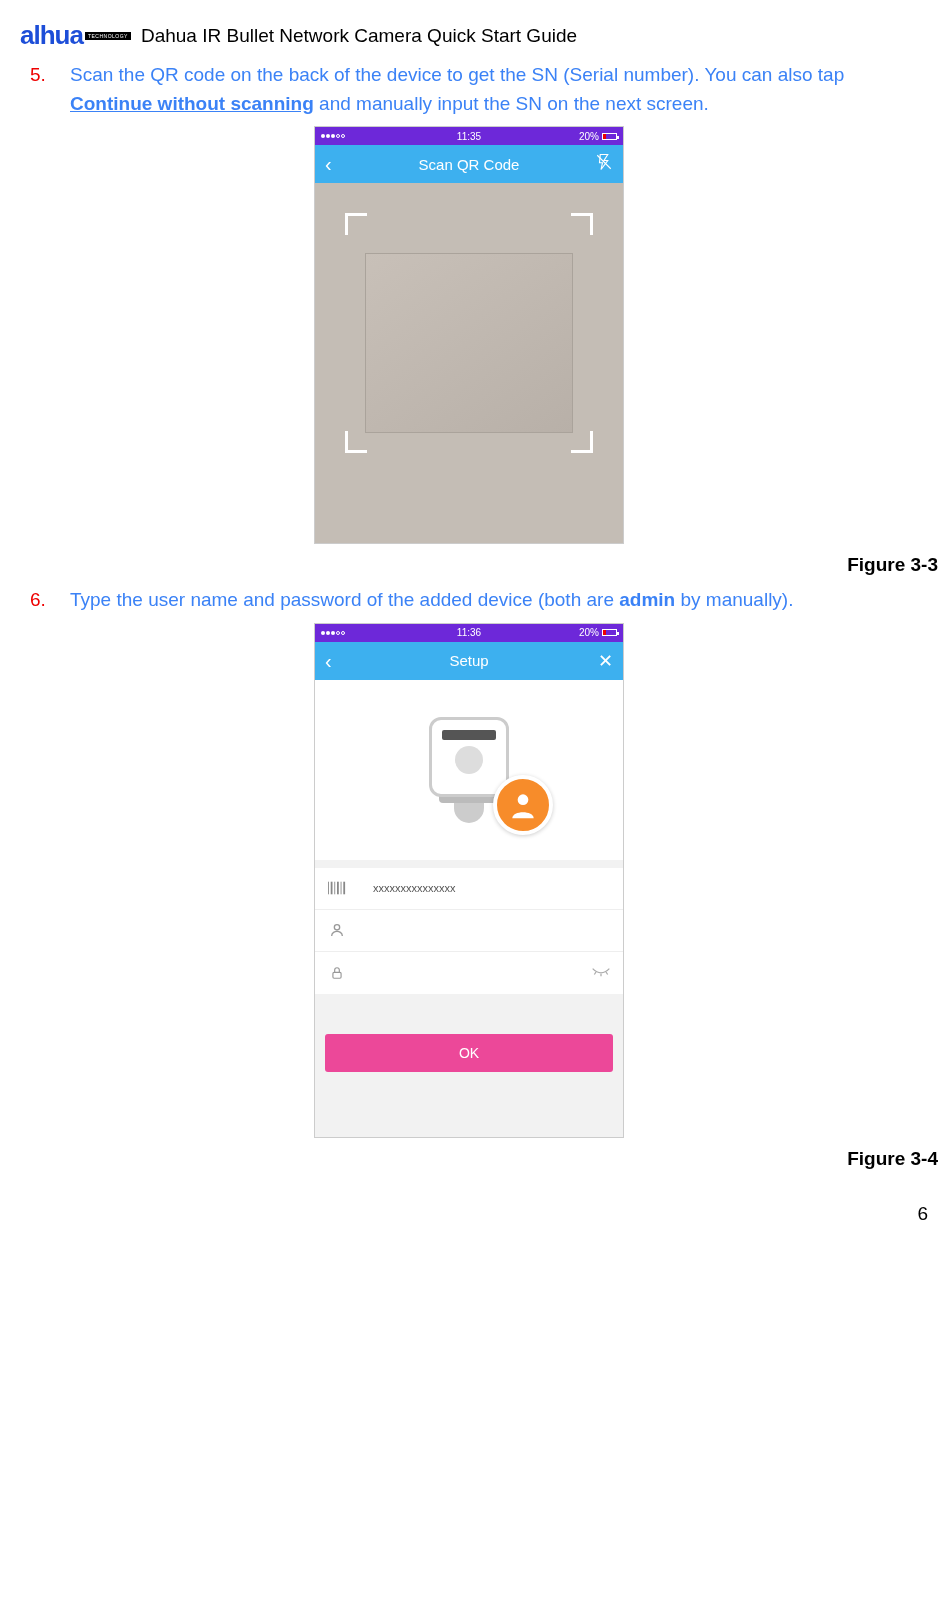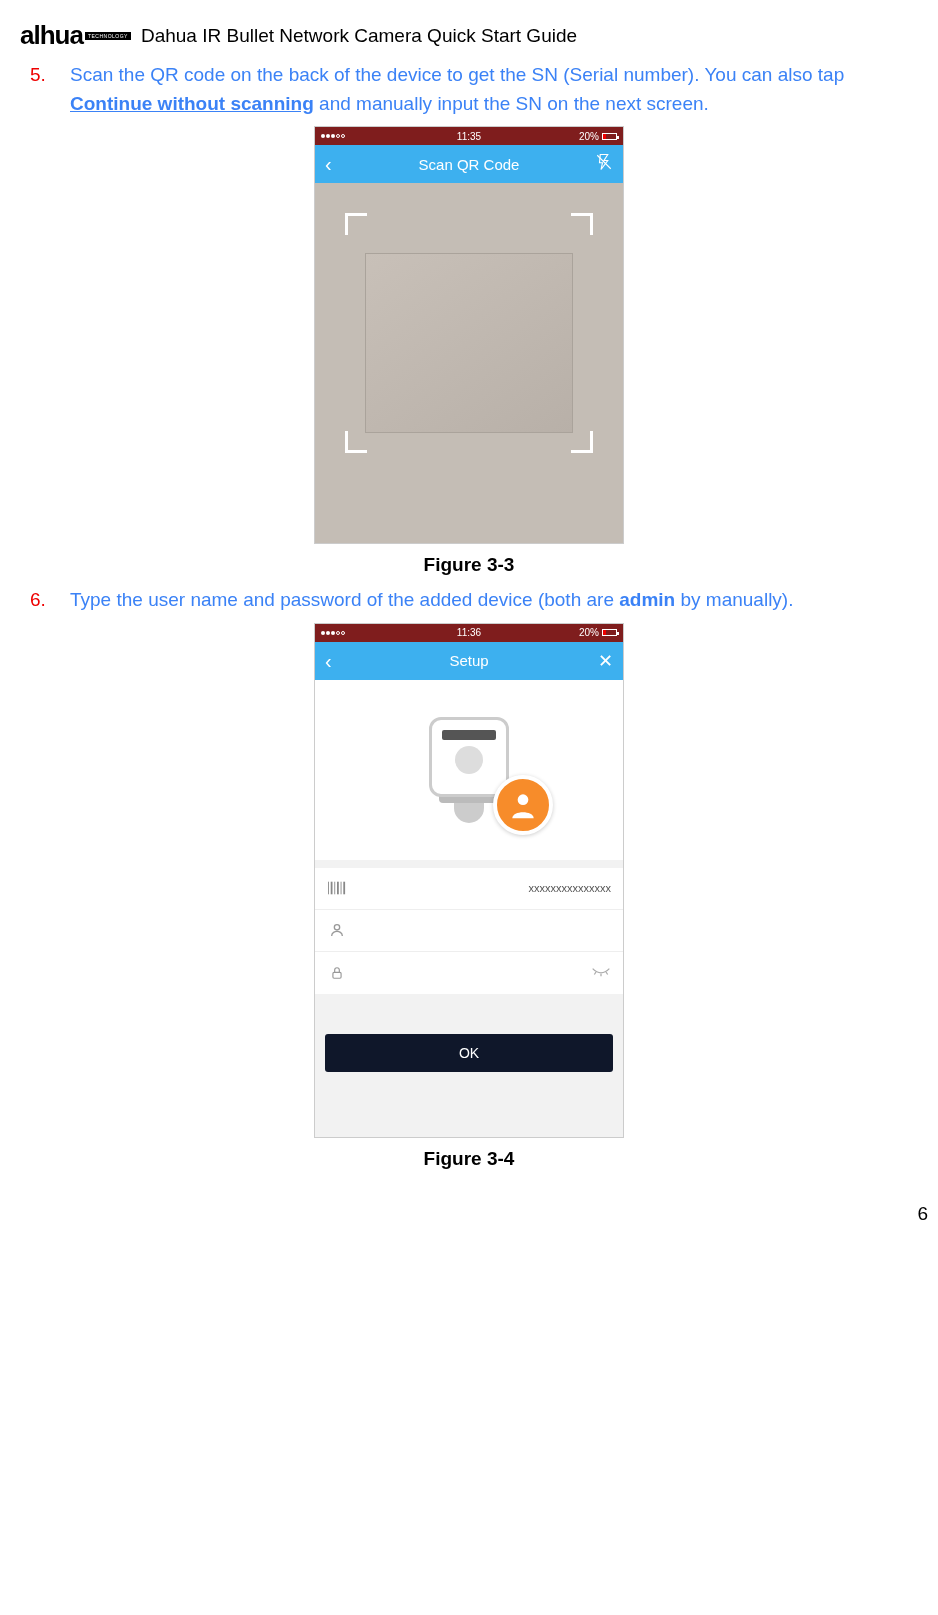--- a/index.html
+++ b/index.html
@@ -17,21 +17,21 @@
       padding: 20px 20px 10px 20px;
       gap: 10px;
     }
     .logo {
       display: flex;
       align-items: center;
     }
     .logo-text {
       font-size: 26px;
       font-weight: bold;
-      color: #000000;
+      color: #1d4ed8;
       letter-spacing: -1px;
     }
     .logo-tech {
       background: #000;
       color: #fff;
       font-size: 5px;
       padding: 1px 3px;
       margin-left: 2px;
       letter-spacing: 0.5px;
     }
@@ -51,33 +51,33 @@
       width: 40px;
       flex-shrink: 0;
     }
     .step-text {
       color: #3b82f6;
       font-size: 19px;
     }
     .step-text .bold { font-weight: bold; }
     .step-text .bold-underline { font-weight: bold; text-decoration: underline; }
     .figure-caption {
-      text-align: center;
+      text-align: right;
       font-size: 19px;
       font-weight: bold;
       margin: 10px 0;
     }
     .phone {
       width: 310px;
       margin: 8px auto;
       border: 1px solid #ccc;
       background: #fff;
     }
     .status-bar {
-      background: #7f1d1d;
+      background: #6d28d9;
       height: 18px;
       display: flex;
       align-items: center;
       justify-content: center;
       position: relative;
       color: #fff;
       font-size: 10px;
     }
     .status-time { font-size: 10px; }
     .status-right {
@@ -180,30 +180,29 @@
       display:flex; align-items:center; justify-content:center;
       box-shadow: 0 1px 4px rgba(0,0,0,0.2);
     }
     .user-badge svg { fill:#fff; }
     .form-fields { background:#fff; }
     .field {
       display:flex;
       align-items:center;
       padding: 10px 12px;
       border-bottom:1px solid #eee;
-      gap:18px;
+      gap:26px;
       min-height:42px;
-      justify-content:space-between;
     }
     .field:last-child { border-bottom:none; }
     .field-icon { width:20px; display:flex; justify-content:center; color:#888; }
     .field-value { font-size:11px; color:#555; }
     .eye-icon { margin-left:auto; color:#aaa; }
     .btn-ok {
-      background:#0f172a;
+      background:#ec4899;
       color:#fff;
       text-align:center;
       padding:11px;
       font-size:14px;
       margin: 40px 10px 10px;
       border-radius:3px;
     }
     .setup-spacer { height: 45px; background:#f2f2f2; }
     .page-number {
       position: absolute;

